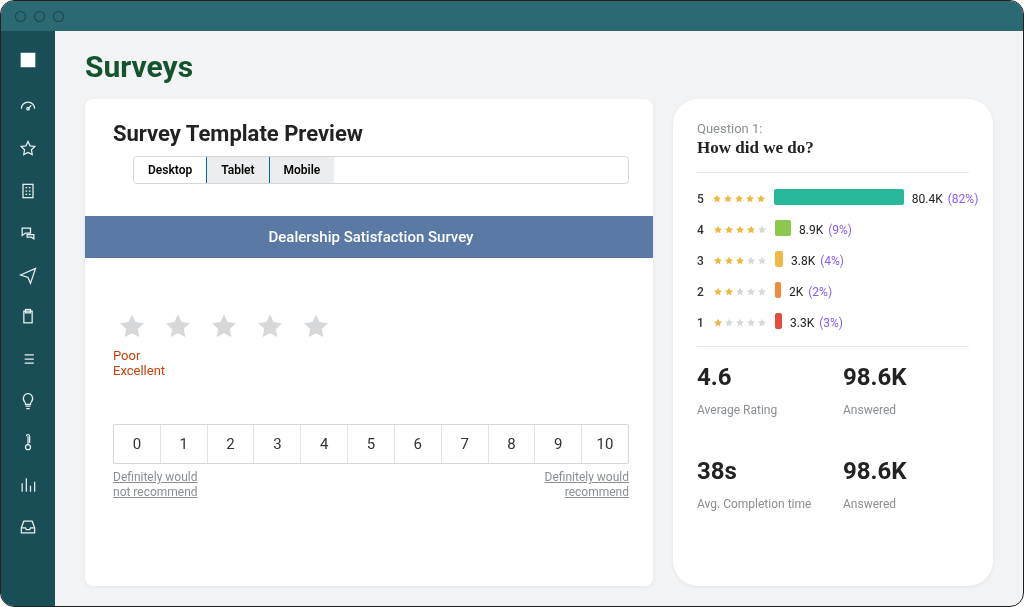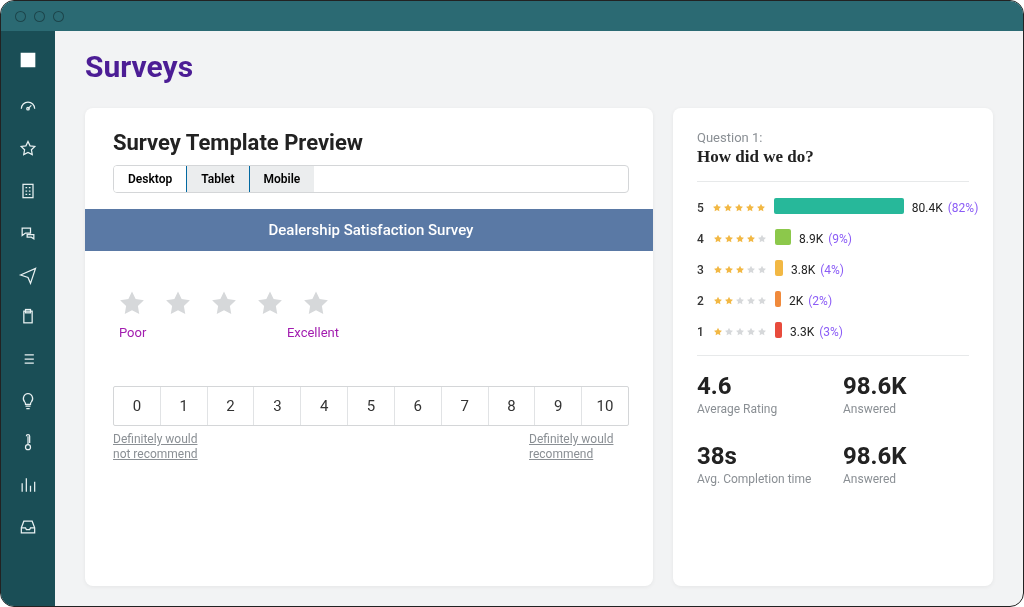--- a/index.html
+++ b/index.html
@@ -58,22 +58,22 @@
   .content {
     flex: 1;
     padding: 18px 30px 20px 30px;
     display: flex;
     flex-direction: column;
     min-width: 0;
   }
   h1.page-title {
     font-size: 30px;
     font-weight: 700;
-    color: #4c1d95;
-    margin-bottom: 24px;
+    color: #14532d;
+    margin-bottom: 15px;
   }
   .panels {
     flex: 1;
     display: flex;
     gap: 20px;
     min-height: 0;
   }
   .card {
     background: #fff;
     border-radius: 8px;
@@ -97,46 +97,47 @@
   .seg {
     display: inline-flex;
     border: 1px solid #d4d6d8;
     border-radius: 4px;
     overflow: hidden;
     font-size: 12px;
     font-weight: 600;
     color: #333;
     margin-top: 10px;
     margin-bottom: 16px;
+    margin-left: 20px;
   }
   .seg button {
     border: none;
     background: #ebedee;
     padding: 6px 14px;
     cursor: pointer;
     font: inherit;
   }
   .seg button.active { background: #fff; }
   .seg button + button { border-left: 1px solid #0369a1; }
   .survey-banner {
-    margin: 0 -28px;
+    margin: 16px -28px;
     background: #5a79a5;
     color: #fff;
     text-align: center;
     font-size: 15px;
     font-weight: 500;
     padding: 12px 10px;
   }
   .q-block { margin-top: 28px; }
   .q-title { font-size: 14px; font-weight: 700; color: #222; }
   .star-row { display: flex; gap: 16px; margin: 10px 4px 6px 4px; }
   .star { width: 30px; height: 30px; fill: #d6d8da; }
   .star-labels {
     display: flex; width: 220px; justify-content: space-between;
-    font-size: 13px; color: #a21caf; margin-left: 6px;
+    font-size: 13px; color: #c2410c;  flex-direction: column;
   }
   .nps-row {
     display: flex;
     border: 1px solid #d4d6d8;
     border-radius: 2px;
     margin-top: 18px;
   }
   .nps-row .cell {
     flex: 1;
     text-align: center;
@@ -146,51 +147,52 @@
     cursor: pointer;
   }
   .nps-row .cell + .cell { border-left: 1px solid #e1e3e5; }
   .nps-labels {
     display: flex; justify-content: space-between;
     font-size: 12px; color: #8a8f94; margin-top: 6px;
     line-height: 1.25;
     text-decoration: underline;
   }
   .nps-labels div { max-width: 100px; }
-  .nps-labels .right { text-align: left; }
+  .nps-labels .right { text-align: right; }
 
   
   .stats-card {
     width: 320px;
     flex: 0 0 320px;
     padding: 22px 24px;
+    border-radius: 25px;
   }
   .stats-head .qlabel { font-size: 13px; color: #8a8f94; }
   .stats-head .qtext { font-size: 17px; font-weight: 700; color: #222; margin-top: 2px; font-family: Liberation Serif, serif; }
   .divider { height: 1px; background: #e7e9ea; margin: 14px 0 16px 0; }
   .dist-row {
     display: flex; align-items: center; gap: 8px;
     font-size: 12px; color: #333; margin-bottom: 12px;
   }
   .dist-row .n { width: 8px; font-weight: 500; }
   .mini-stars { display: flex; gap: 1px; }
   .mini-stars svg { width: 10px; height: 10px; }
   .bar-wrap { flex: 0 0 auto; }
   .bar { height: 16px; border-radius: 2px; }
   .dist-row .val { font-size: 12px; color: #222; white-space: nowrap; }
   .dist-row .pct { color: #8b5cf6; margin-left: 2px; }
 
   .kpis {
     display: grid;
     grid-template-columns: 1fr 1fr;
-    gap: 26px 20px;
+    gap: 40px 20px;
     margin-top: 10px;
   }
   .kpi .big { font-size: 24px; font-weight: 700; color: #222; }
-  .kpi .lab { font-size: 12px; color: #8a8f94; margin-top: 2px; }
+  .kpi .lab { font-size: 12px; color: #8a8f94; margin-top: 12px; }
 </style>
 </head>
 <body>
 
 <div class="window">
   <div class="titlebar">
     <div class="titlebar-dot"></div>
     <div class="titlebar-dot"></div>
     <div class="titlebar-dot"></div>
   </div>

